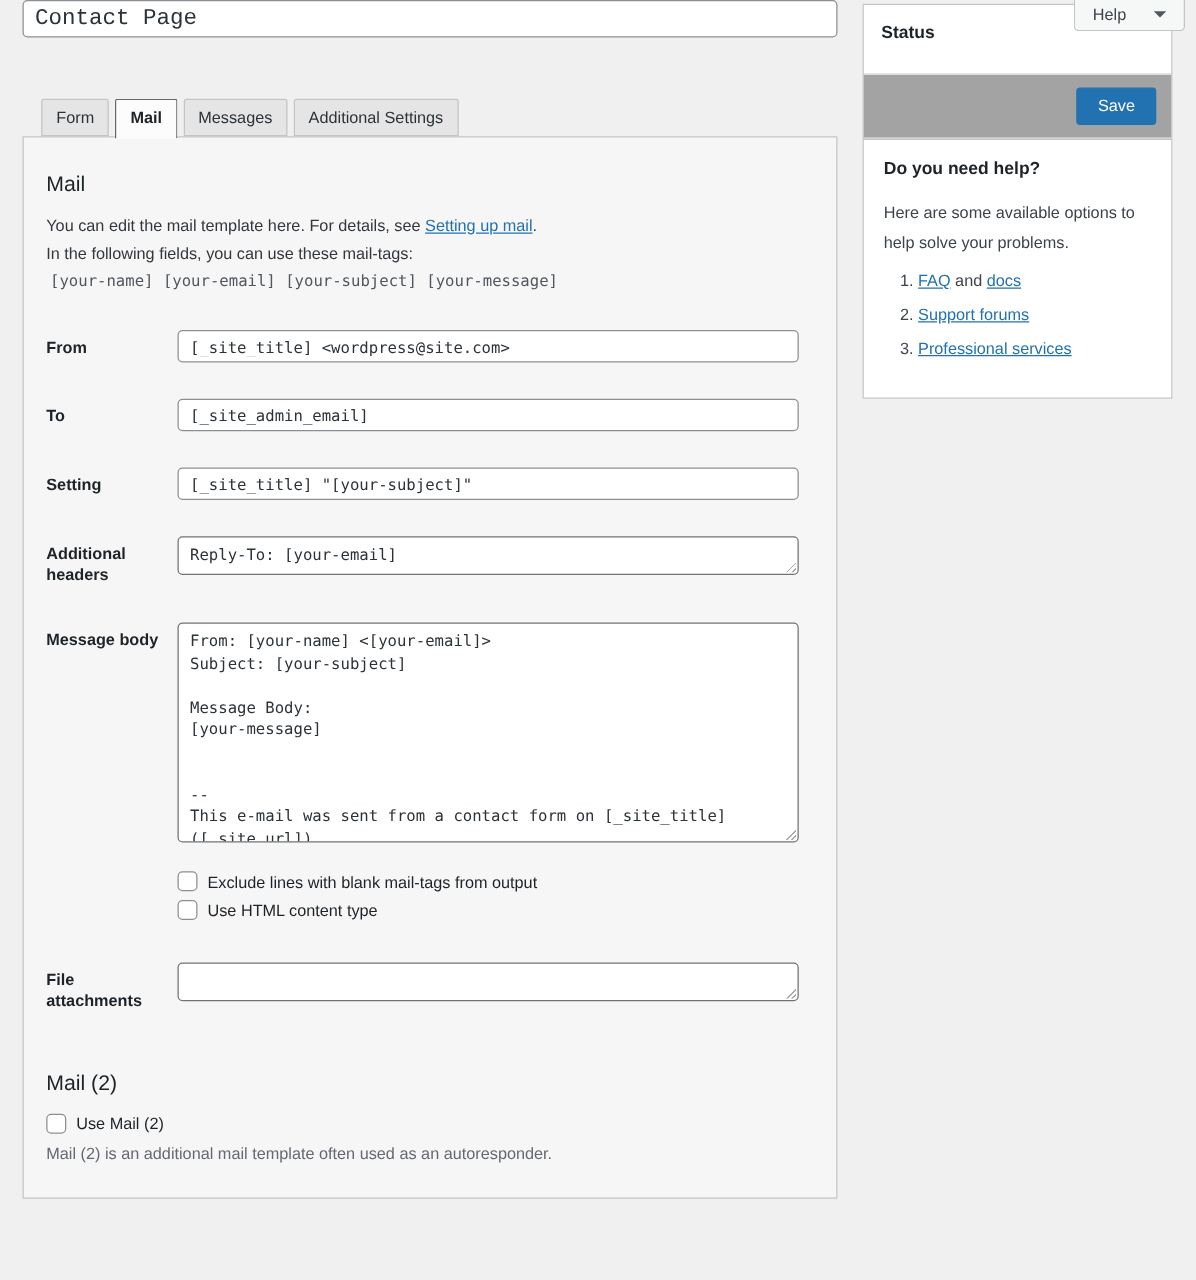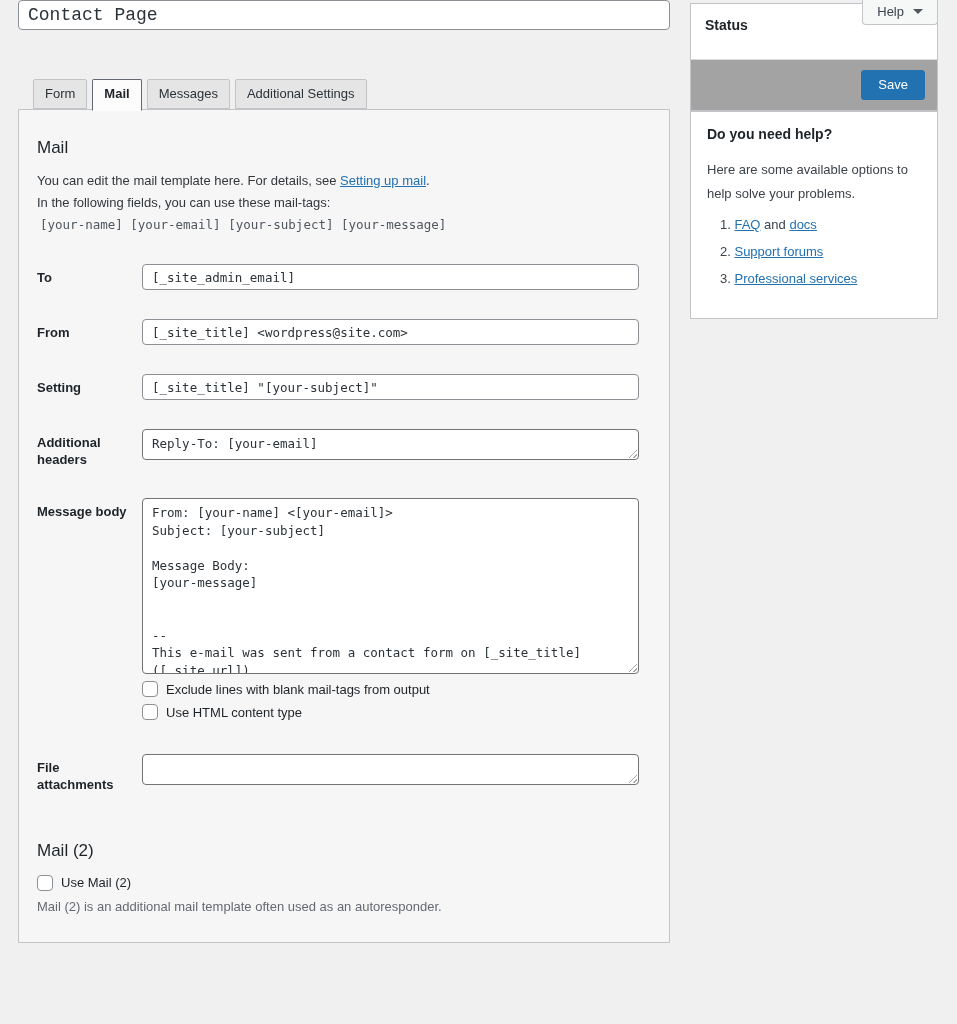--- a/index.html
+++ b/index.html
@@ -7,27 +7,27 @@
     width: 957px; height: 1024px;
     background: #f0f0f1;
     font-family: "Liberation Sans", sans-serif;
     color: #1d2327;
     overflow: hidden;
   }
   .screen { position: relative; width: 957px; height: 1024px; padding: 0 19px 0 18px; }
 
   
   .help-tab {
-    position: absolute; top: 0; right: 19px;
+    position: absolute; top: 0; right: 9px;
     background: #f6f7f7;
     border: 1px solid #c3c4c7; border-top: none;
     border-radius: 0 0 4px 4px;
     padding: 4px 14px 5px;
     font-size: 13px; color: #3c434a;
-    display: flex; align-items: center; gap: 9px;
+    display: flex; align-items: center; gap: 22px;
     cursor: pointer;
   }
   .help-tab .chevron {
     width: 0; height: 0; display: inline-block;
     border-left: 5px solid transparent; border-right: 5px solid transparent;
     border-top: 5px solid #50575e;
   }
   h1.page-title {
     font-size: 23px; font-weight: 400; color: #1d2327;
     padding: 15px 0 0 0; margin-bottom: 13px; line-height: 1.3;
@@ -184,51 +184,51 @@
 
       <div class="panel">
 
         <h2 class="panel-heading">Mail</h2>
 
         <p class="intro"><span>You can edit the mail template here. For details, see </span><a href="#">Setting up mail</a><span>.</span></p>
         <p class="intro">In the following fields, you can use these mail-tags:</p>
         <p class="mail-tags">[your-name] [your-email] [your-subject] [your-message]</p>
 
         <div class="field-row">
+          <div class="field-label">From</div>
+          <div class="field-cell">
+            <input class="cf7-input" type="text" value="[_site_title] &lt;wordpress@site.com&gt;" style="">
+          </div>
+        </div>
+
+        <div class="field-row">
           <div class="field-label">To</div>
           <div class="field-cell">
             <input class="cf7-input" type="text" value="[_site_admin_email]" style="">
-          </div>
-        </div>
-
-        <div class="field-row">
-          <div class="field-label">From</div>
-          <div class="field-cell">
-            <input class="cf7-input" type="text" value="[_site_title] &lt;wordpress@site.com&gt;" style="">
           </div>
         </div>
 
         <div class="field-row">
           <div class="field-label">Setting</div>
           <div class="field-cell">
             <input class="cf7-input" type="text" value="[_site_title] &quot;[your-subject]&quot;" style="">
           </div>
         </div>
 
         <div class="field-row">
           <div class="field-label">Additional headers</div>
           <div class="field-cell">
             <div class="ta-wrap">
               <textarea class="cf7-textarea ta-small" style="">Reply-To: [your-email]</textarea>
               <span class="grip"></span>
             </div>
           </div>
         </div>
 
-        <div class="field-row" style="margin-bottom:28px">
+        <div class="field-row" style="margin-bottom:44px">
           <div class="field-label">Message body</div>
           <div class="field-cell">
             <div class="ta-wrap">
               <textarea class="cf7-textarea ta-large" style="">From: [your-name] &lt;[your-email]&gt;
 Subject: [your-subject]
 
 Message Body:
 [your-message]
 
 

